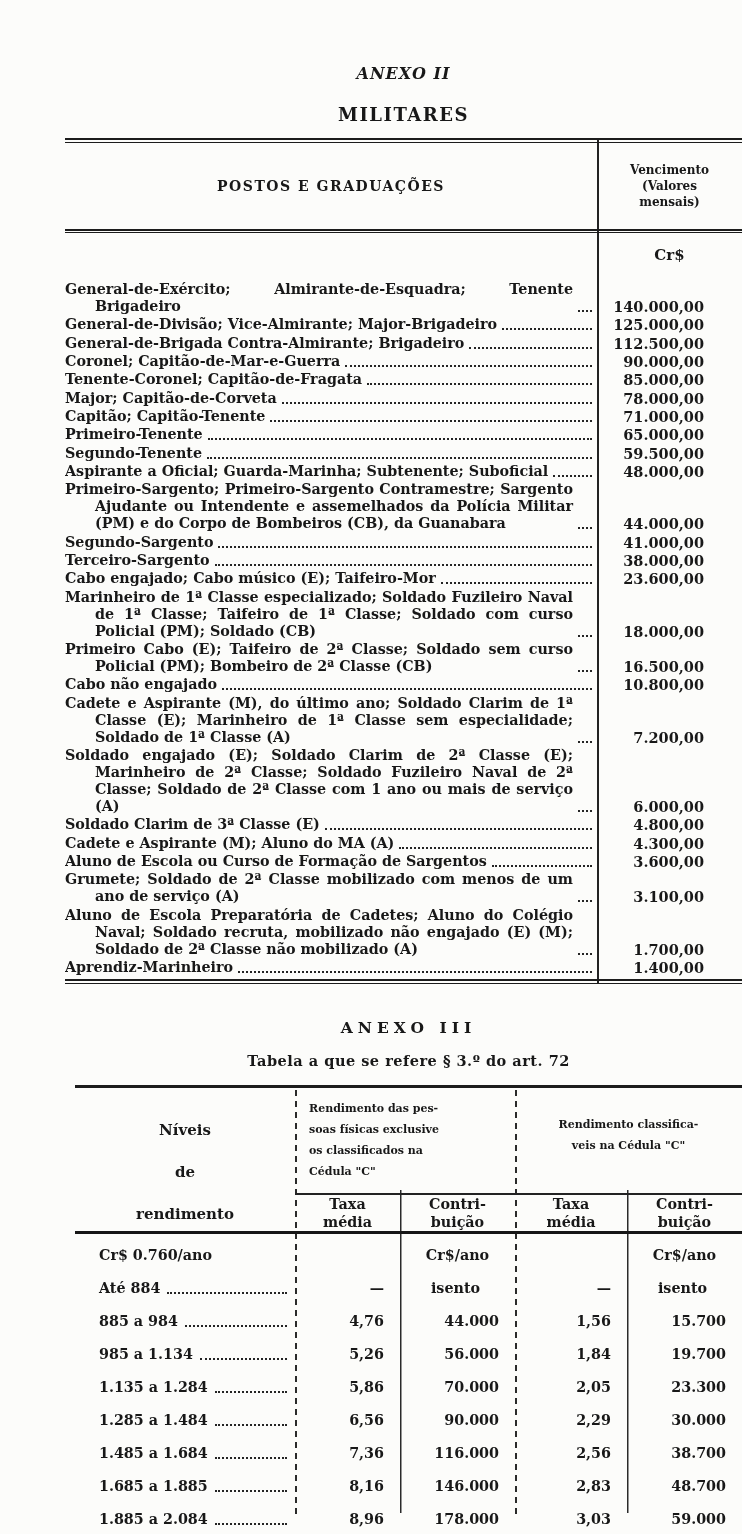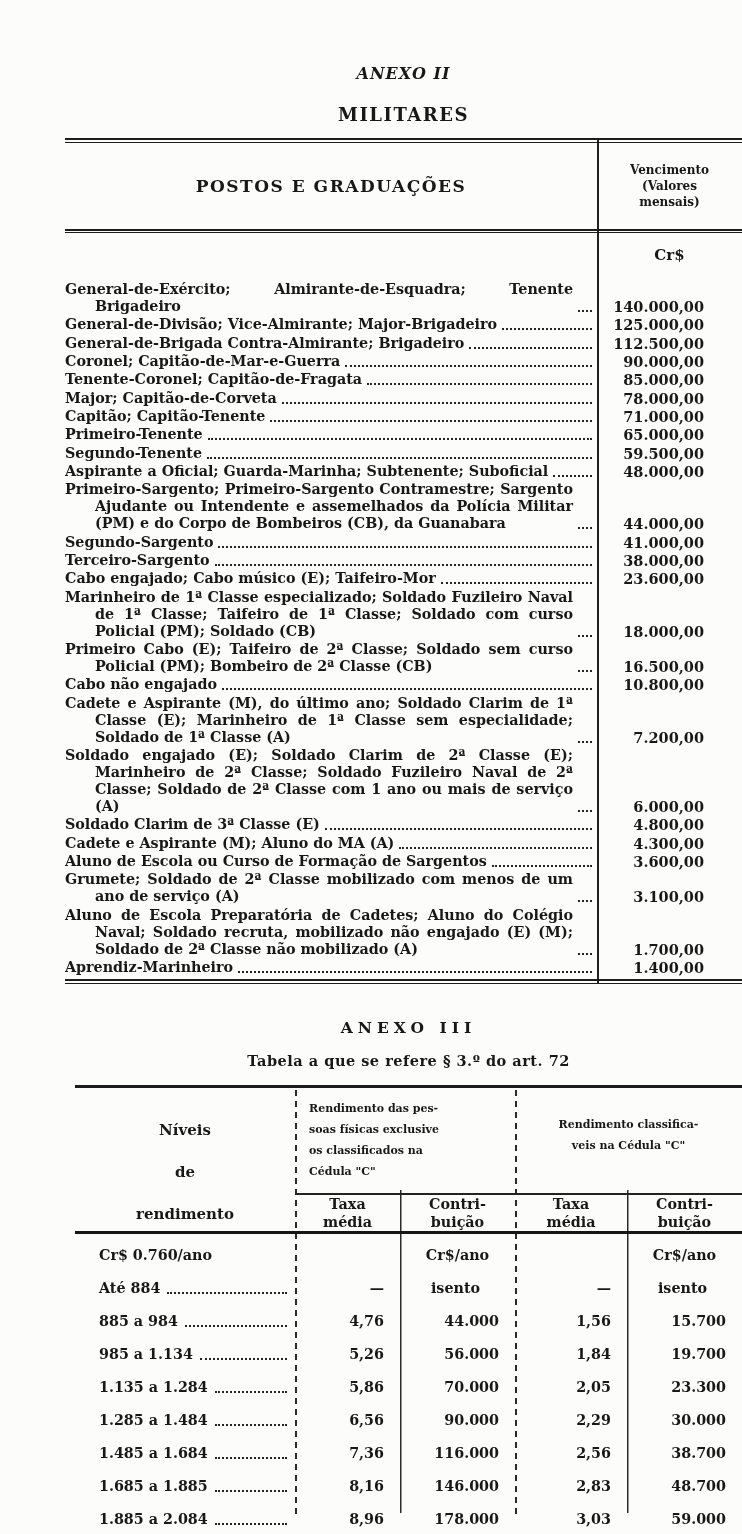--- a/index.html
+++ b/index.html
@@ -22,21 +22,21 @@
     font-size:15.5px; letter-spacing:5px; }
   .h-anexo3-sub { position:absolute; top:1052px; left:75px; width:667px; text-align:center;
     font-size:14.5px; letter-spacing:0.5px; }
 
   
   .t1 { position:absolute; top:138px; left:65px; width:677px; height:846px;
     display:flex; flex-direction:column;
     background:linear-gradient(#222,#222) no-repeat 532px 0; background-size:2px 100%; }
   .t1-head { display:flex; height:86px; }
   .t1-head-left { flex:1; display:flex; align-items:center; justify-content:center;
-    font-size:17px; letter-spacing:1.5px; }
+    font-size:14px; letter-spacing:1.5px; }
   .t1-head-right { width:145px; display:flex; align-items:center; justify-content:center;
     text-align:center; font-size:12px; line-height:16px; white-space:pre-line; }
   .t1-units { display:flex; height:48px; }
   .t1-units-left { flex:1; }
   .t1-units-right { width:145px; text-align:center; padding-top:13px; font-size:15px; }
   .t1-body { flex:1; display:flex; flex-direction:column; justify-content:space-between;
     overflow:hidden; padding-bottom:3px; }
   .t1-row { display:flex; }
   .t1-label { flex:1; display:flex; align-items:flex-end; font-size:14.3px; line-height:17px; }
   .t1-label .txt { flex:0 1 auto; text-align:justify; padding-left:30px; text-indent:-30px; }

